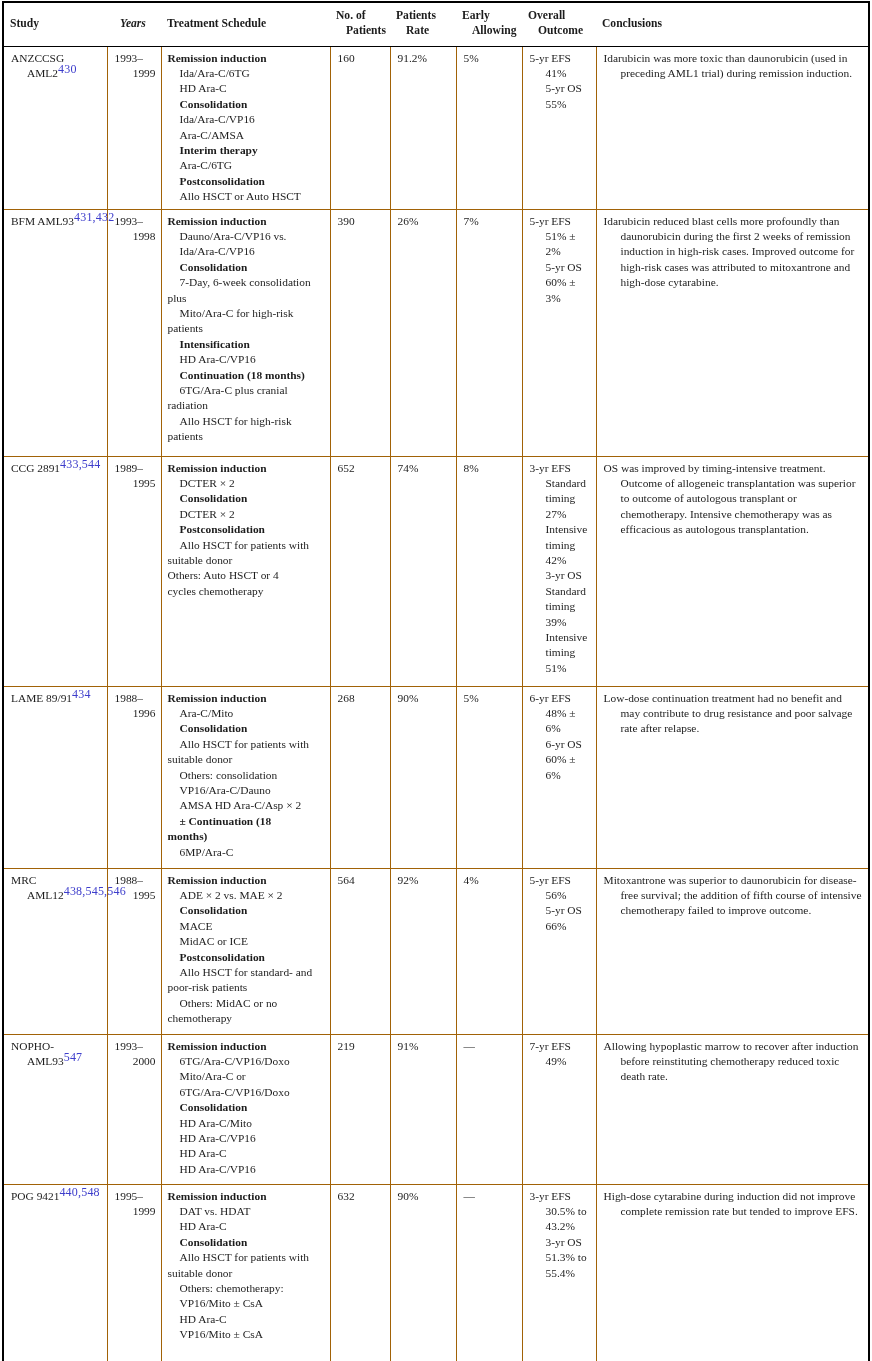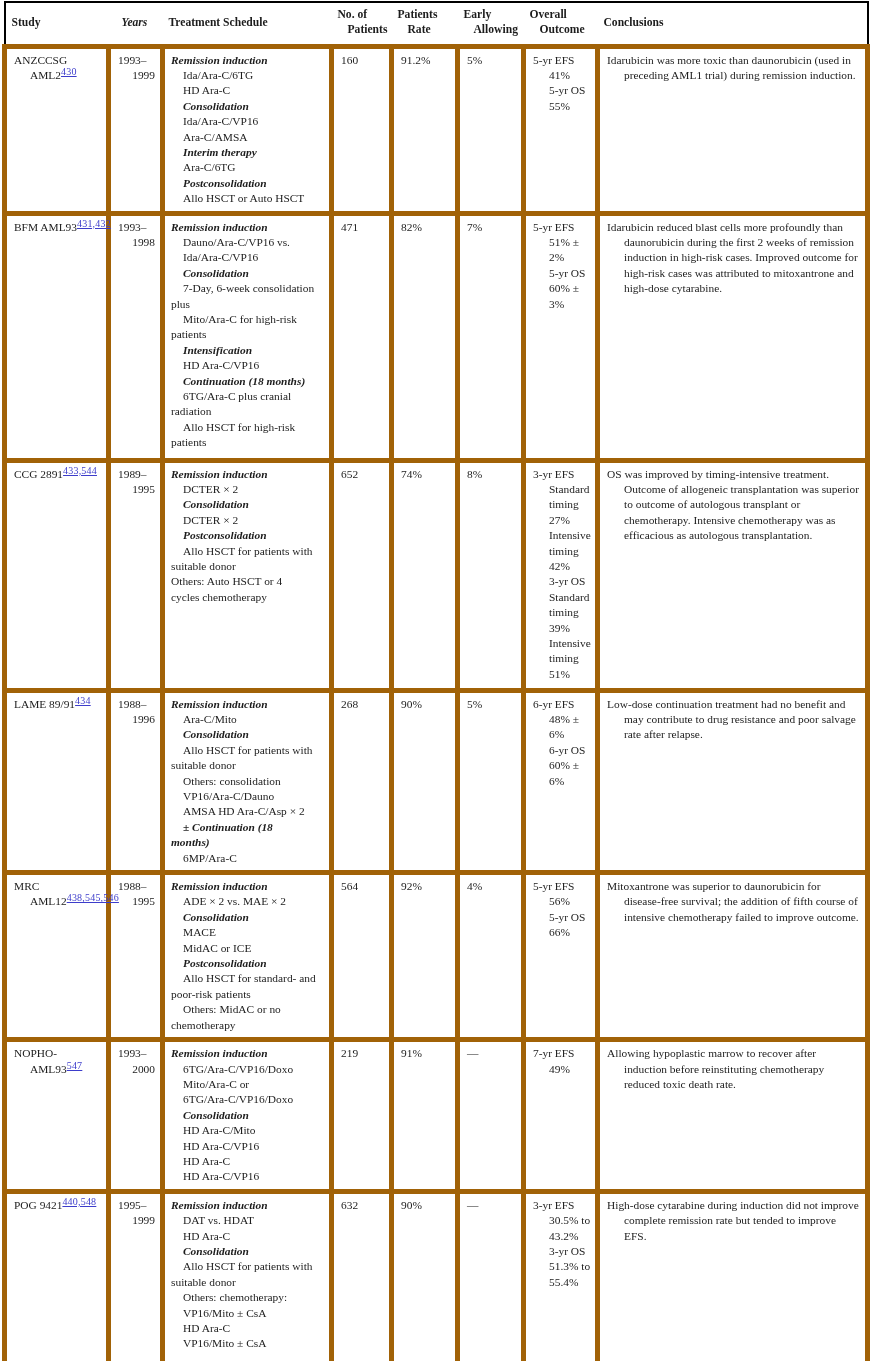--- a/index.html
+++ b/index.html
@@ -21,46 +21,46 @@
     border:none; border-bottom:1px solid #000;
     font-weight:bold; text-align:left; vertical-align:middle;
     padding:4px 2px 5px 6px; font-size:11.6px; line-height:14.5px;
   }
   thead tr { height:44px; }
   thead th .hl { white-space:nowrap; }
   thead th .ind-h { padding-left:10px; }
   thead th.th-years { text-align:center; padding-left:0;font-style:italic; }
 
   tbody td {
-    border:5px solid #a16207; vertical-align:top;
+    border:1px solid #a16207; vertical-align:top;
     padding:4px 5px 4px 7px;
   }
   tbody tr:nth-child(1){height:161px}
   tbody tr:nth-child(2){height:247px}
   tbody tr:nth-child(3){height:230px}
   tbody tr:nth-child(4){height:182px}
   tbody tr:nth-child(5){height:166px}
   tbody tr:nth-child(6){height:150px}
   tbody tr:nth-child(7){height:213px}
 
   td.c-treat { padding-left:6px; }
   td.c-treat div { white-space:nowrap; }
   td.c-study div, td.c-years div, td.c-out div { white-space:nowrap; }
 
   .ind-s { padding-left:16px; }   
   .ind-y { padding-left:8px;text-align:right; }    
   .ind-t { padding-left:12px; }   
   .ind-o { padding-left:16px; }   
-  .ph { font-weight:bold; font-style:italic; }  
+  .ph { font-weight:bold; }  
 
   .concl { padding-left:17px; text-indent:-17px; }  
 
   sup.ref {
-    color:#3d3dcb; font-size:10px; line-height:0;
-    vertical-align:baseline; position:relative; top:-4px; letter-spacing:0.2px;text-decoration:underline;
+    color:#3d3dcb; font-size:12px; line-height:0;
+    vertical-align:baseline; position:relative; top:-4px; letter-spacing:0.2px;
   }
 </style>
 </head>
 <body>
 
 <div class="page">
   <table class="trials">
     <colgroup>
       <col class="c1">
         <col class="c2">
@@ -156,22 +156,22 @@
             <div class="ind-t">Mito/Ara-C for high-risk</div>
             <div>patients</div>
             <div class="ind-t ph">Intensification</div>
             <div class="ind-t">HD Ara-C/VP16</div>
             <div class="ind-t ph">Continuation (18 months)</div>
             <div class="ind-t">6TG/Ara-C plus cranial</div>
             <div>radiation</div>
             <div class="ind-t">Allo HSCT for high-risk</div>
             <div>patients</div>
           </td>
-          <td>471</td>
-          <td>82%</td>
+          <td>390</td>
+          <td>26%</td>
           <td>7%</td>
           <td class="c-out">
             <div>5-yr EFS</div>
             <div class="ind-o">51% ±</div>
             <div class="ind-o">2%</div>
             <div class="ind-o">5-yr OS</div>
             <div class="ind-o">60% ±</div>
             <div class="ind-o">3%</div>
           </td>
           <td>

